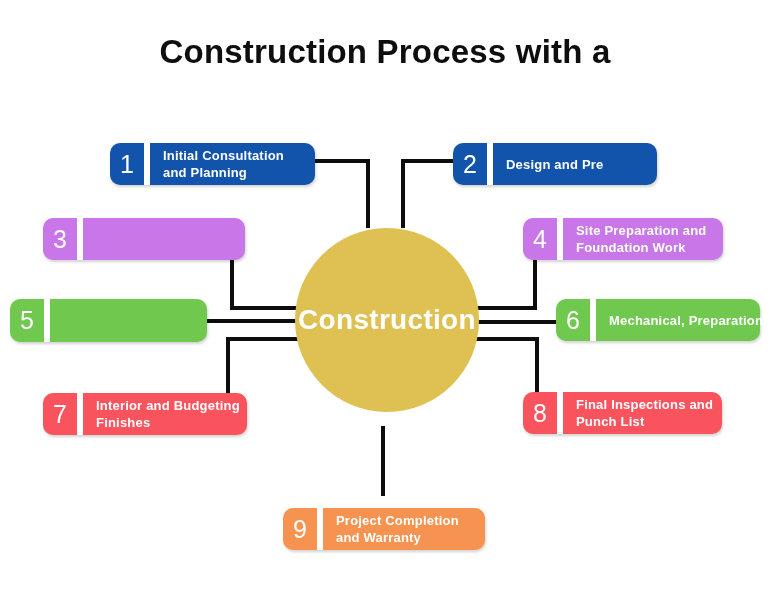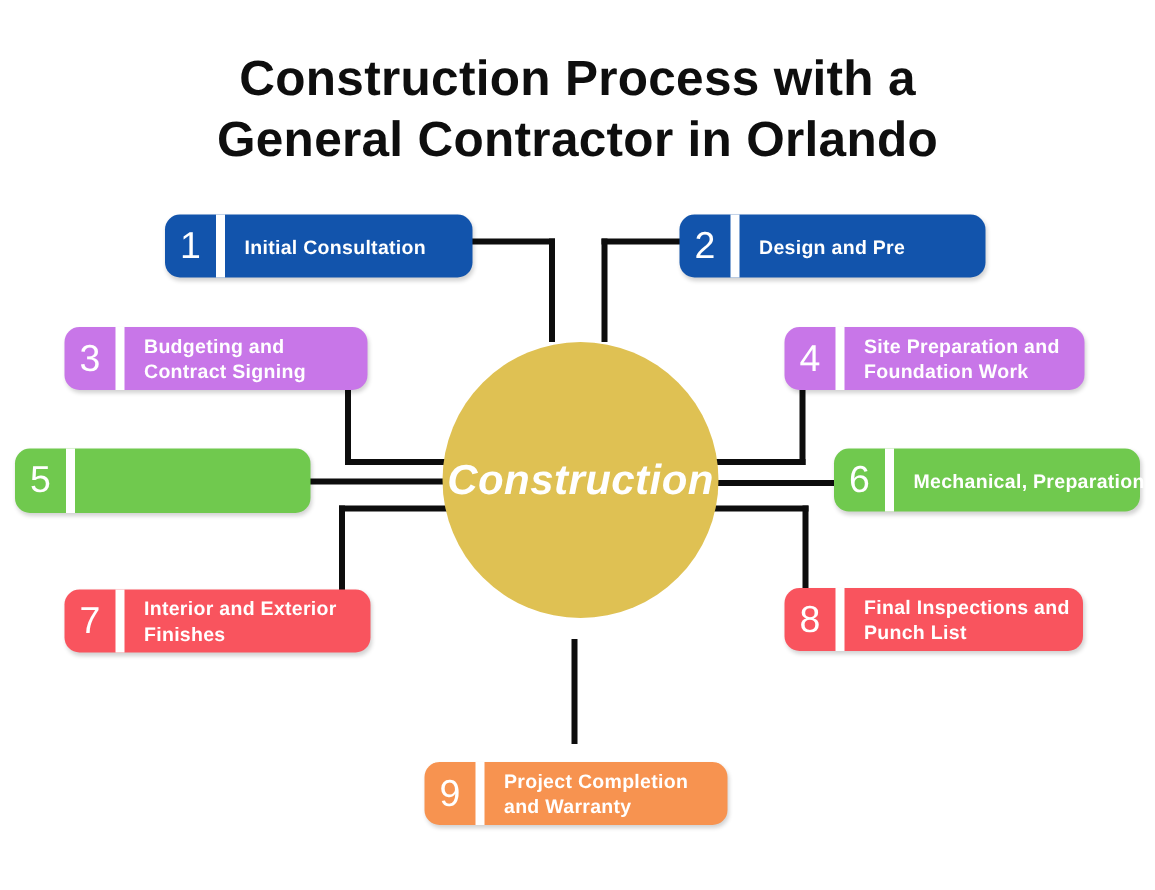--- a/index.html
+++ b/index.html
@@ -34,21 +34,20 @@
     align-items: center;
     justify-content: center;
     text-align: center;
   }
   .center-circle .circle-text {
     color: #ffffff;
     font-size: 28px;
     font-weight: 700;
     line-height: 38px;
     letter-spacing: 0.3px;
-    font-style: italic;
   }
 
   .step-box {
     position: absolute;
     height: 42px;
     border-radius: 10px;
     color: #ffffff;
     display: flex;
     align-items: stretch;
     box-shadow: 1px 2px 3px rgba(0,0,0,0.18);
@@ -109,21 +108,20 @@
   .c8-h { left: 472px; top: 337px; width: 67px; height: 4px; }
   .c9-v { left: 381px; top: 426px; width: 4px;  height: 70px; }
 </style>
 </head>
 <body>
 
 <div class="stage">
 
   <div class="main-title">
     <div>Construction Process with a</div>
-    <div>General Contractor in Orlando</div>
   </div>
 
   <div class="line c1-h" style="background-color: rgb(13, 13, 13);"></div>
   <div class="line c1-v" style="background-color: rgb(13, 13, 13);"></div>
   <div class="line c2-h" style="background-color: rgb(13, 13, 13);"></div>
   <div class="line c2-v" style="background-color: rgb(13, 13, 13);"></div>
   <div class="line c3-v" style="background-color: rgb(13, 13, 13);"></div>
   <div class="line c3-h" style="background-color: rgb(13, 13, 13);"></div>
   <div class="line c4-v" style="background-color: rgb(13, 13, 13);"></div>
   <div class="line c4-h" style="background-color: rgb(13, 13, 13);"></div>
@@ -137,38 +135,35 @@
 
   <div class="center-circle" style="background-color: rgb(223, 193, 83); color: rgb(255, 255, 255);">
     <div class="circle-text">Construction</div>
   </div>
 
   <div class="step-box pos-1" style="background-color: rgb(18, 84, 172);">
     <div class="step-number">1</div>
     <div class="step-stripe"></div>
     <div class="step-label">
       <span>Initial Consultation</span>
+      <span>and Planning</span>
     </div>
   </div>
 
   <div class="step-box pos-2" style="background-color: rgb(18, 84, 172);">
     <div class="step-number">2</div>
     <div class="step-stripe"></div>
     <div class="step-label">
       <span>Design and Pre</span>
     </div>
   </div>
 
   <div class="step-box pos-3" style="background-color: rgb(200, 118, 232);">
     <div class="step-number">3</div>
     <div class="step-stripe"></div>
-    <div class="step-label">
-      <span>Budgeting and</span>
-      <span>Contract Signing</span>
-    </div>
   </div>
 
   <div class="step-box pos-4" style="background-color: rgb(200, 118, 232);">
     <div class="step-number">4</div>
     <div class="step-stripe"></div>
     <div class="step-label">
       <span>Site Preparation and</span>
       <span>Foundation Work</span>
     </div>
   </div>
@@ -183,21 +178,21 @@
     <div class="step-stripe"></div>
     <div class="step-label">
       <span>Mechanical, Preparation,</span>
     </div>
   </div>
 
   <div class="step-box pos-7" style="background-color: rgb(249, 84, 94);">
     <div class="step-number">7</div>
     <div class="step-stripe"></div>
     <div class="step-label">
-      <span>Interior and Exterior</span>
+      <span>Interior and Budgeting</span>
       <span>Finishes</span>
     </div>
   </div>
 
   <div class="step-box pos-8" style="background-color: rgb(249, 84, 94);">
     <div class="step-number">8</div>
     <div class="step-stripe"></div>
     <div class="step-label">
       <span>Final Inspections and</span>
       <span>Punch List</span>

